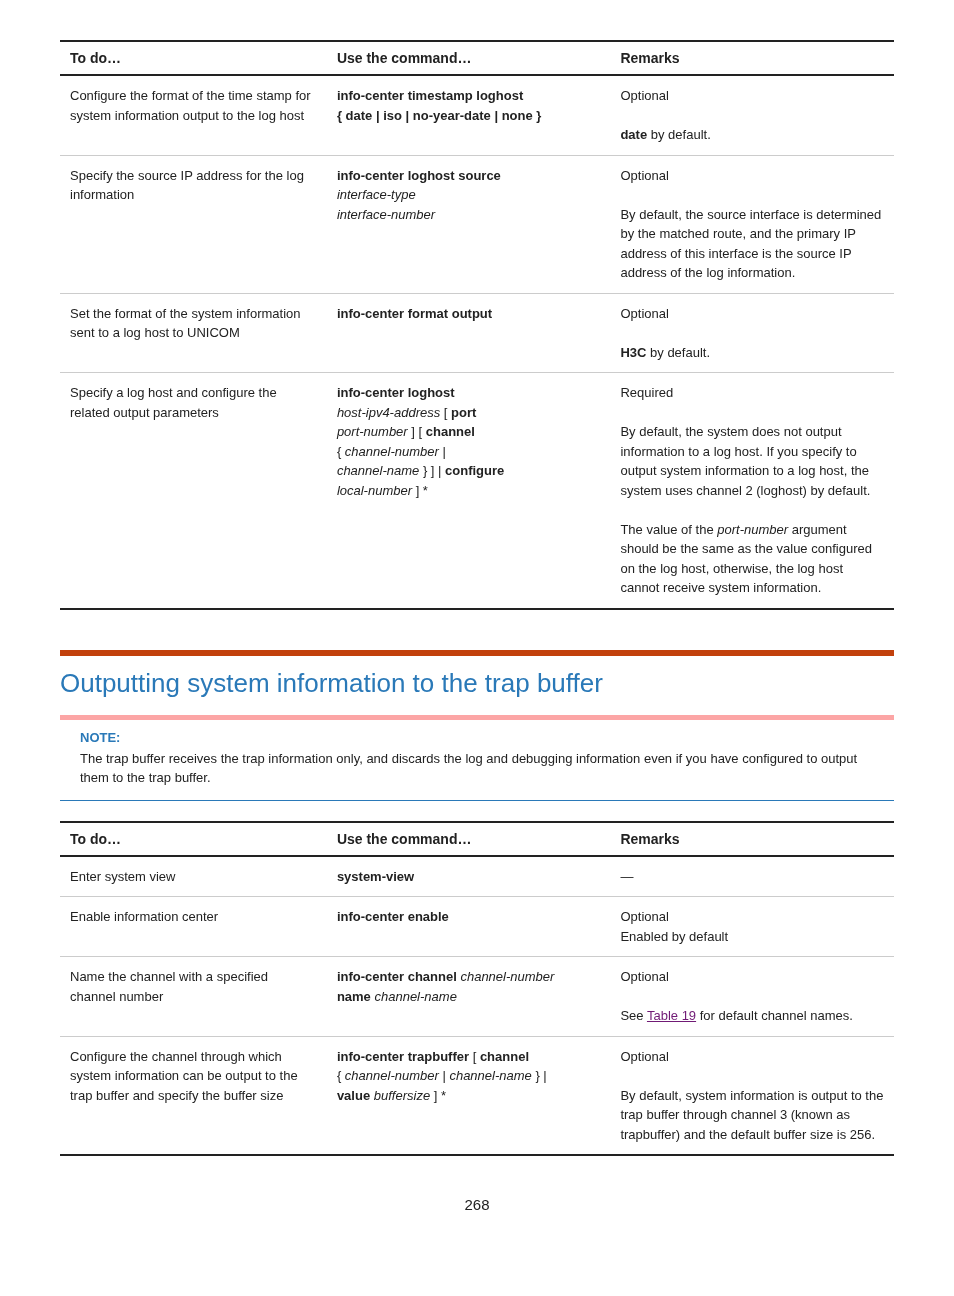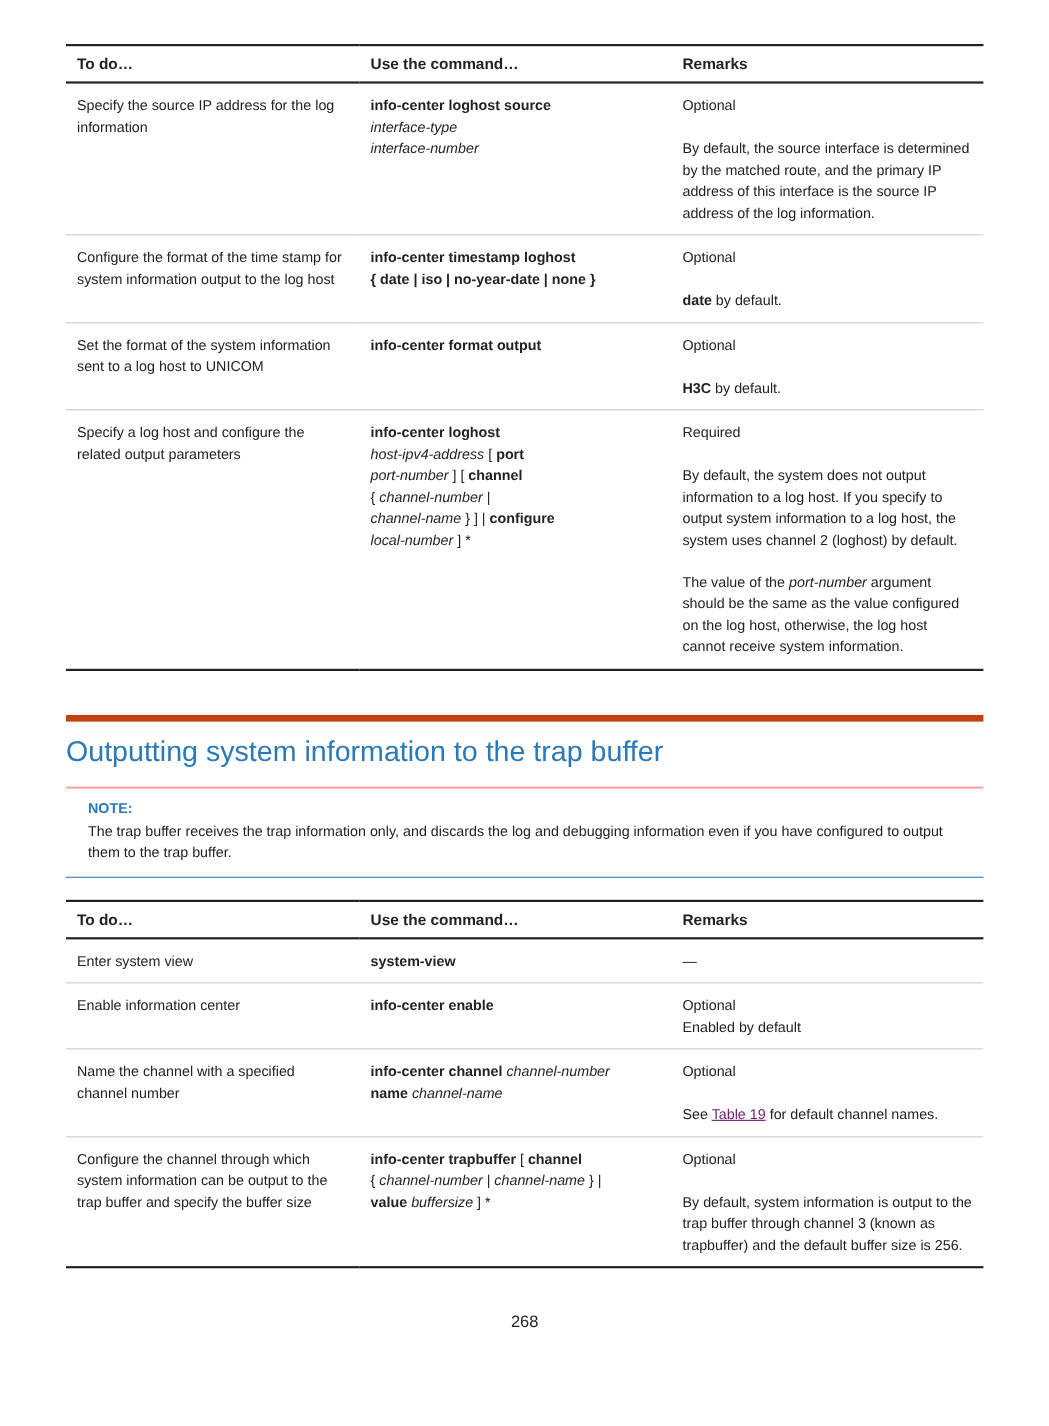--- a/index.html
+++ b/index.html
@@ -57,21 +57,21 @@
     .section-title {
       font-size: 26px;
       color: #2a79b8;
       font-weight: normal;
       margin: 20px 0 16px 0;
       border-top: 6px solid #c2410c;
       padding-top: 12px;
     }
 
     .note-box {
-      border-top: 2px solid #fca5a5;
+      border-top: 5px solid #fca5a5;
       border-bottom: 1px solid #2a79b8;
       padding: 10px 20px 12px 20px;
       margin-bottom: 20px;
     }
 
     .note-label {
       color: #2a79b8;
       font-weight: bold;
       font-size: 13px;
       margin-bottom: 4px;
@@ -101,41 +101,41 @@
   <thead>
     <tr>
       <th style="width:32%">To do…</th>
       <th style="width:34%">Use the command…</th>
       <th style="width:34%">Remarks</th>
     </tr>
   </thead>
   <tbody>
 
     <tr>
+      <td>Configure the format of the time stamp for system information output to the log host</td>
+      <td>
+        <span class="cmd">info-center timestamp loghost</span><br>
+        <span class="cmd">{ date | iso | no-year-date | none }</span>
+      </td>
+      <td>
+        Optional<br><br>
+        <span class="cmd">date</span> by default.
+      </td>
+    </tr>
+
+    <tr>
       <td>Specify the source IP address for the log information</td>
       <td>
         <span class="cmd">info-center loghost source</span><br>
         <span class="italic">interface-type</span><br>
         <span class="italic">interface-number</span>
       </td>
       <td>
         Optional<br><br>
         By default, the source interface is determined by the matched route, and the primary IP address of this interface is the source IP address of the log information.
-      </td>
-    </tr>
-
-    <tr>
-      <td>Configure the format of the time stamp for system information output to the log host</td>
-      <td>
-        <span class="cmd">info-center timestamp loghost</span><br>
-        <span class="cmd">{ date | iso | no-year-date | none }</span>
-      </td>
-      <td>
-        Optional<br><br>
-        <span class="cmd">date</span> by default.
       </td>
     </tr>
 
     <tr>
       <td>Set the format of the system information sent to a log host to UNICOM</td>
       <td>
         <span class="cmd">info-center format output</span>
       </td>
       <td>
         Optional<br><br>

